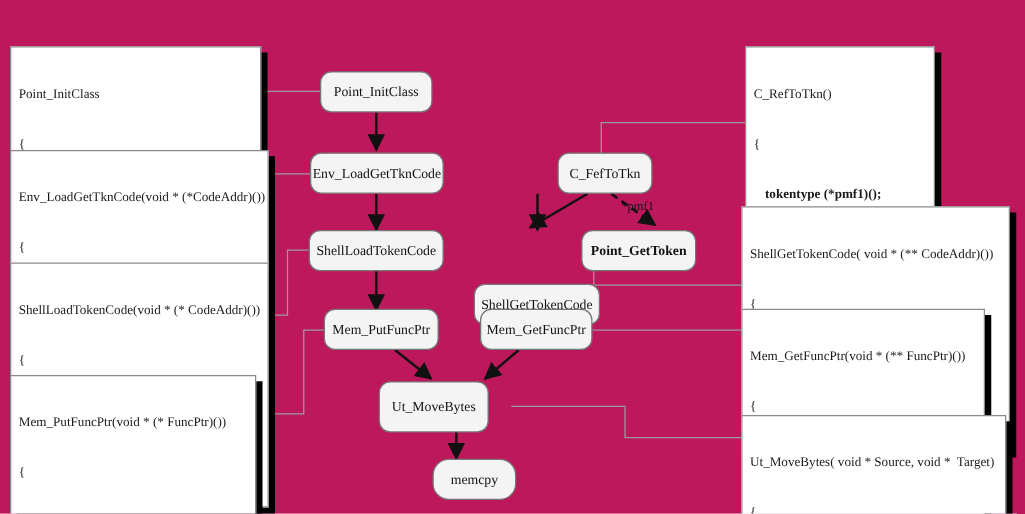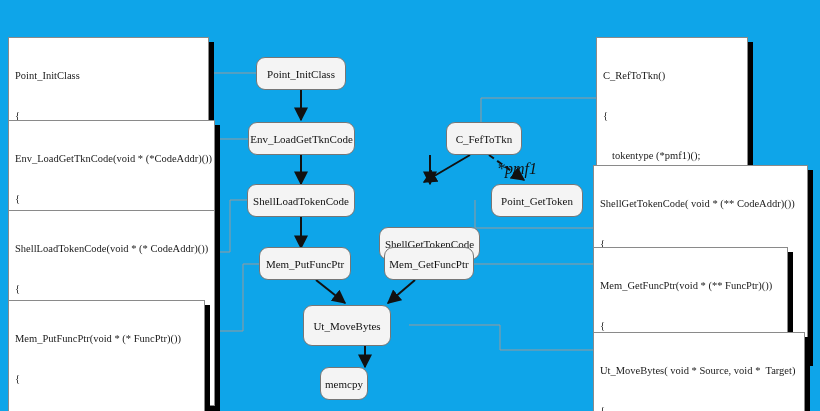--- a/index.html
+++ b/index.html
@@ -4,21 +4,21 @@
 <style>
   html, body {
     margin: 0;
     padding: 0;
     background: #ffffff;
   }
   #canvas {
     position: relative;
     width: 820px;
     height: 411px;
-    background: #0ea5e9;
+    background: #be185d;
     font-family: "Liberation Serif", "DejaVu Serif", serif;
     overflow: hidden;
   }
   #edges {
     position: absolute;
     left: 0; top: 0;
     width: 820px;
     height: 411px;
     pointer-events: none;
   }
@@ -30,44 +30,43 @@
     border: 1px solid #8a8a8a;
     box-shadow: 5px 5px 0 0 #000000;
     box-sizing: border-box;
     padding: 5px 6px 4px 6px;
     font-size: 10.5px;
     line-height: 13.2px;
     color: #1a1a1a;
     white-space: pre;
   }
   .note .ln { display: block; }
-  .note .ind { padding-left: 9px; }
+  .note .ind { padding-left: 9px; font-weight: bold; }
   .note .blank { display: block; height: 8px; }
 
   
   .node {
     position: absolute;
     background: #f4f4f4;
     border: 1px solid #767676;
     border-radius: 9px;
     box-sizing: border-box;
     display: flex;
     align-items: center;
     justify-content: center;
     font-size: 11px;
     color: #111111;
     text-align: center;
   }
 
   .edge-label {
     position: absolute;
-    font-size: 16px;
+    font-size: 10px;
     color: #111111;
     white-space: nowrap;
-    font-style: italic;
   }
 </style>
 </head>
 <body>
 
 <div id="canvas">
 
   <svg id="edges" viewBox="0 0 820 411" xmlns="http://www.w3.org/2000/svg">
     <defs>
       <marker id="arrow" viewBox="0 0 10 10" refX="9" refY="5" markerWidth="7" markerHeight="7" orient="auto-start-reverse">
@@ -178,33 +177,33 @@
   </div>
 
   <div class="node" style="left:259px; top:247px; width:92px; height:33px;">
     <span>Mem_PutFuncPtr</span>
   </div>
 
   <div class="node" style="left:379px; top:184px; width:101px; height:33px;margin-top:43px;">
     <span>ShellGetTokenCode</span>
   </div>
 
-  <div class="node" style="left:491px; top:184px; width:92px; height:33px;">
+  <div class="node" style="left:465px; top:184px; width:92px; height:33px;font-weight:bold;">
     <span>Point_GetToken</span>
   </div>
 
   <div class="node" style="left:384px; top:247px; width:90px; height:33px;">
     <span>Mem_GetFuncPtr</span>
   </div>
 
   <div class="node" style="left:303px; top:305px; width:88px; height:41px;align-items:center;">
     <span>Ut_MoveBytes</span>
   </div>
 
-  <div class="node" style="left:320px; top:367px; width:48px; height:33px;">
+  <div class="node" style="left:346px; top:367px; width:67px; height:33px;border-radius:13px;">
     <span>memcpy</span>
   </div>
 
   <div class="edge-label" style="left:497px; top:160px;">
     <span>*pmf1</span>
   </div>
 
 </div>
 
 </body></html>

